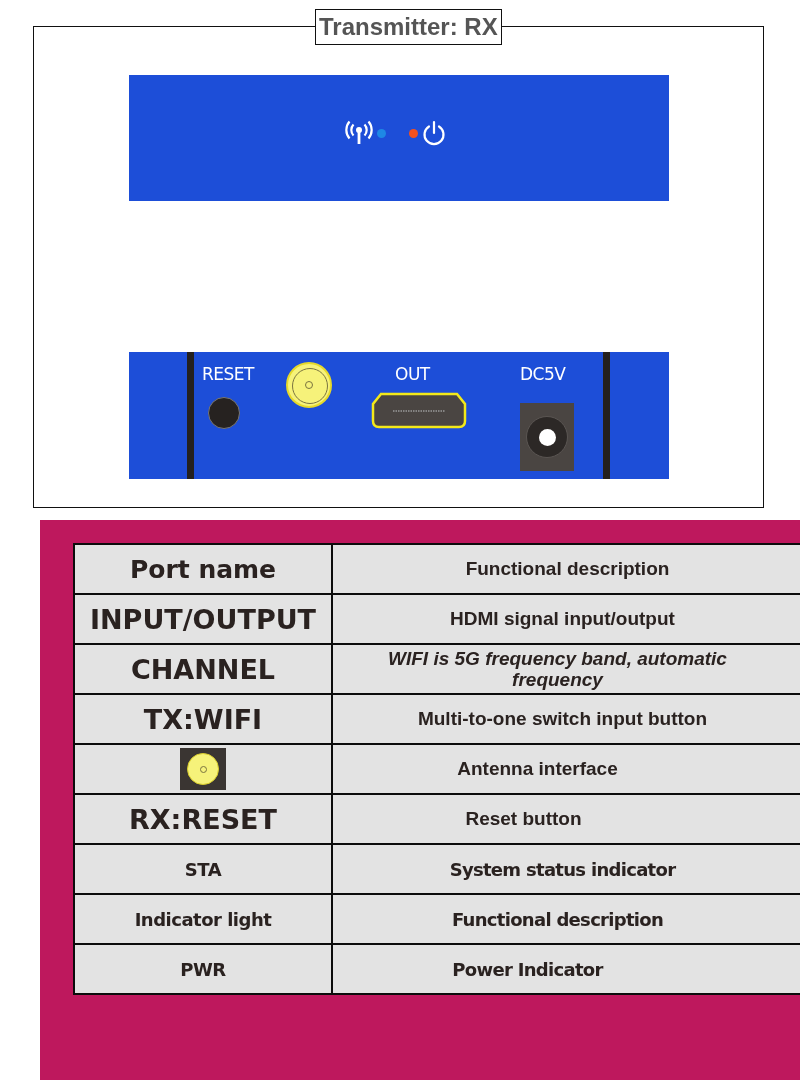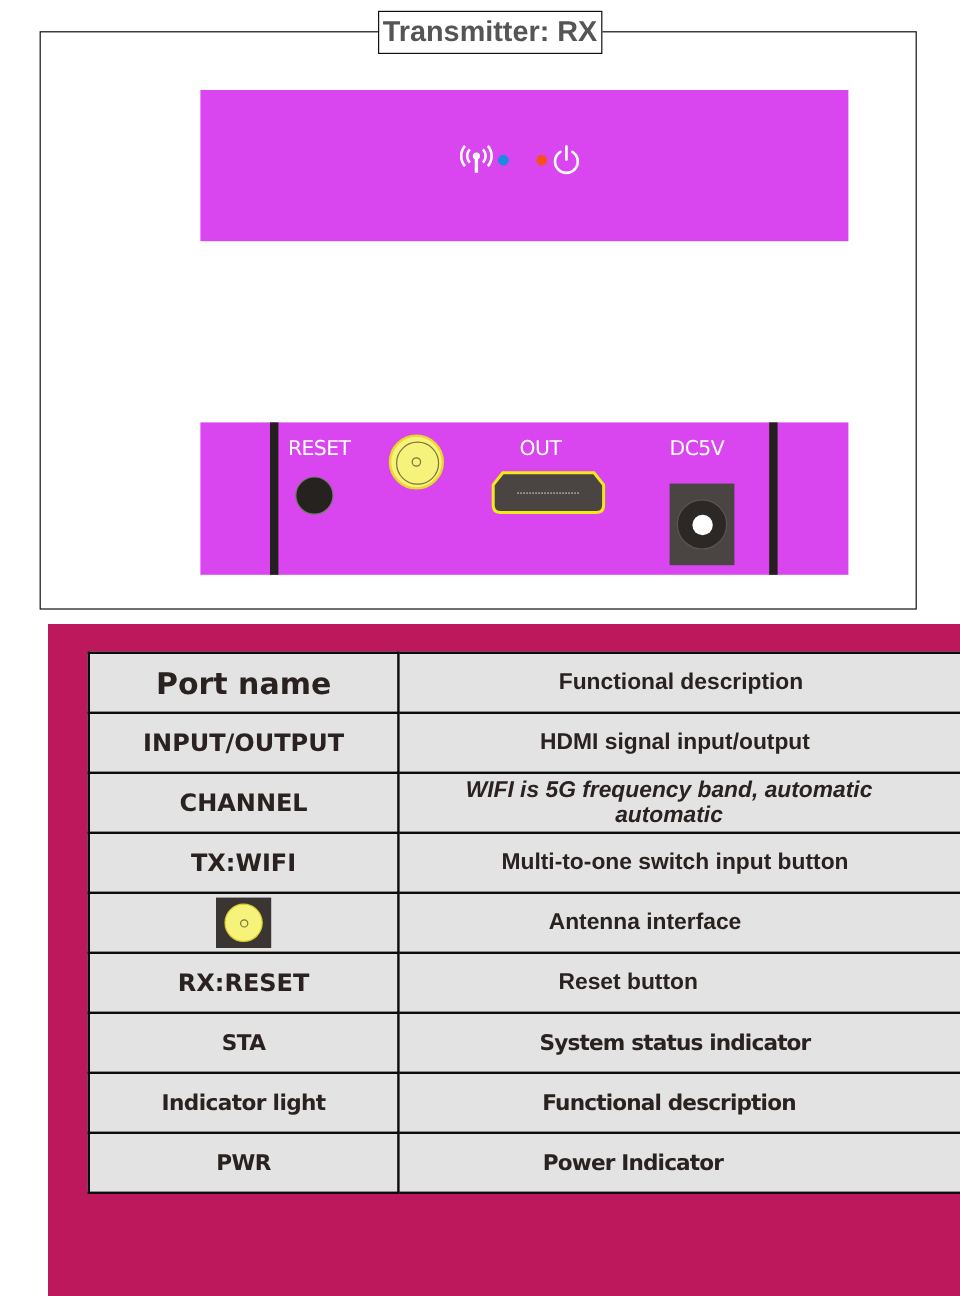--- a/index.html
+++ b/index.html
@@ -12,21 +12,21 @@
       border: 1.5px solid #111; background: #fff;
     }
     .diagram-title {
       position: absolute; left: 315px; top: 9px; height: 36px; padding: 0 3px;
       border: 1.5px solid #111; background: #fff;
       font-family: "Liberation Sans", sans-serif; font-weight: bold; font-size: 24px;
       color: #555; line-height: 33px; white-space: nowrap;
     }
 
     .panel {
-      position: absolute; background: #d946ef; margin-left: 38px;
+      position: absolute; background: #1d4ed8;
     }
     .panel.front { left: 129px; top: 75px; width: 540px; height: 126px; }
     .panel.back  { left: 129px; top: 352px; width: 540px; height: 127px; }
 
     .leds { position: absolute; left: 216px; top: 44px; height: 28px; width: 110px; }
     .wifi-icon { position: absolute; left: 0; top: 0; width: 28px; height: 28px; }
     .led { position: absolute; width: 9px; height: 9px; border-radius: 50%; top: 10px; }
     .led.blue { left: 32px; background: #1e88e5; }
     .led.orange { left: 64px; background: #f4511e; }
     .power-icon { position: absolute; left: 76px; top: 1px; width: 26px; height: 26px; }
@@ -71,21 +71,21 @@
       position: absolute; left: 0; top: 520px; width: 800px; height: 560px; background: #be185d; margin-left: 40px;
     }
     table.spec {
       position: absolute; left: 33px; top: 23px; width: 731px; border-collapse: collapse;
       background: #e3e3e3;
     }
     table.spec td {
       border: 2.5px solid #0c0c0c; height: 50px; text-align: center; vertical-align: middle;
       color: #2a2220; padding: 0;
     }
-    td.col-name { width: 258px; font-family: "DejaVu Sans", sans-serif; font-weight: bold; font-size: 20px; color: #111; }
+    td.col-name { width: 258px; font-family: "DejaVu Sans", sans-serif; font-weight: bold; font-size: 27px; color: #111; }
     td.col-desc { font-family: "Liberation Sans", sans-serif; font-weight: bold; font-size: 19px; color: #2e2624; }
     td.head-name { font-size: 25px; text-align: left; padding-left: 44px; padding-top: 10px; color: #3a302c; }
     td.head-desc { vertical-align: top; padding-top: 14px; text-align: left; padding-left: 109px; }
     .desc-text { display: inline-block; line-height: 21px; font-style: italic; }
     td.ind-name { font-family: "DejaVu Sans", sans-serif; font-weight: bold; font-size: 18px; letter-spacing: -0.5px; }
     td.light-desc { font-family: "DejaVu Sans", sans-serif; font-weight: bold; font-size: 18px; letter-spacing: -0.7px; color: #332b29; }
 
     .antenna-thumb {
       display: inline-block; position: relative; width: 46px; height: 42px; background: #3a3532; vertical-align: middle;
     }
@@ -157,21 +157,21 @@
     </tr>
     <tr>
       <td class="col-name">INPUT/OUTPUT</td>
       <td class="col-desc"><span style="margin-left:-10px">HDMI signal input/output</span></td>
     </tr>
     <tr>
       <td class="col-name">CHANNEL</td>
       <td class="col-desc">
         <span class="desc-text" style="margin-left:-20px">
           <span>WIFI is 5G frequency band, automatic</span><br>
-          <span>automatic</span>
+          <span>frequency</span>
         </span>
       </td>
     </tr>
     <tr>
       <td class="col-name">TX:WIFI</td>
       <td class="col-desc"><span style="margin-left:-10px">Multi-to-one switch input button</span></td>
     </tr>
     <tr>
       <td class="col-name">
         <span class="antenna-thumb"><span class="disc"></span></span>

